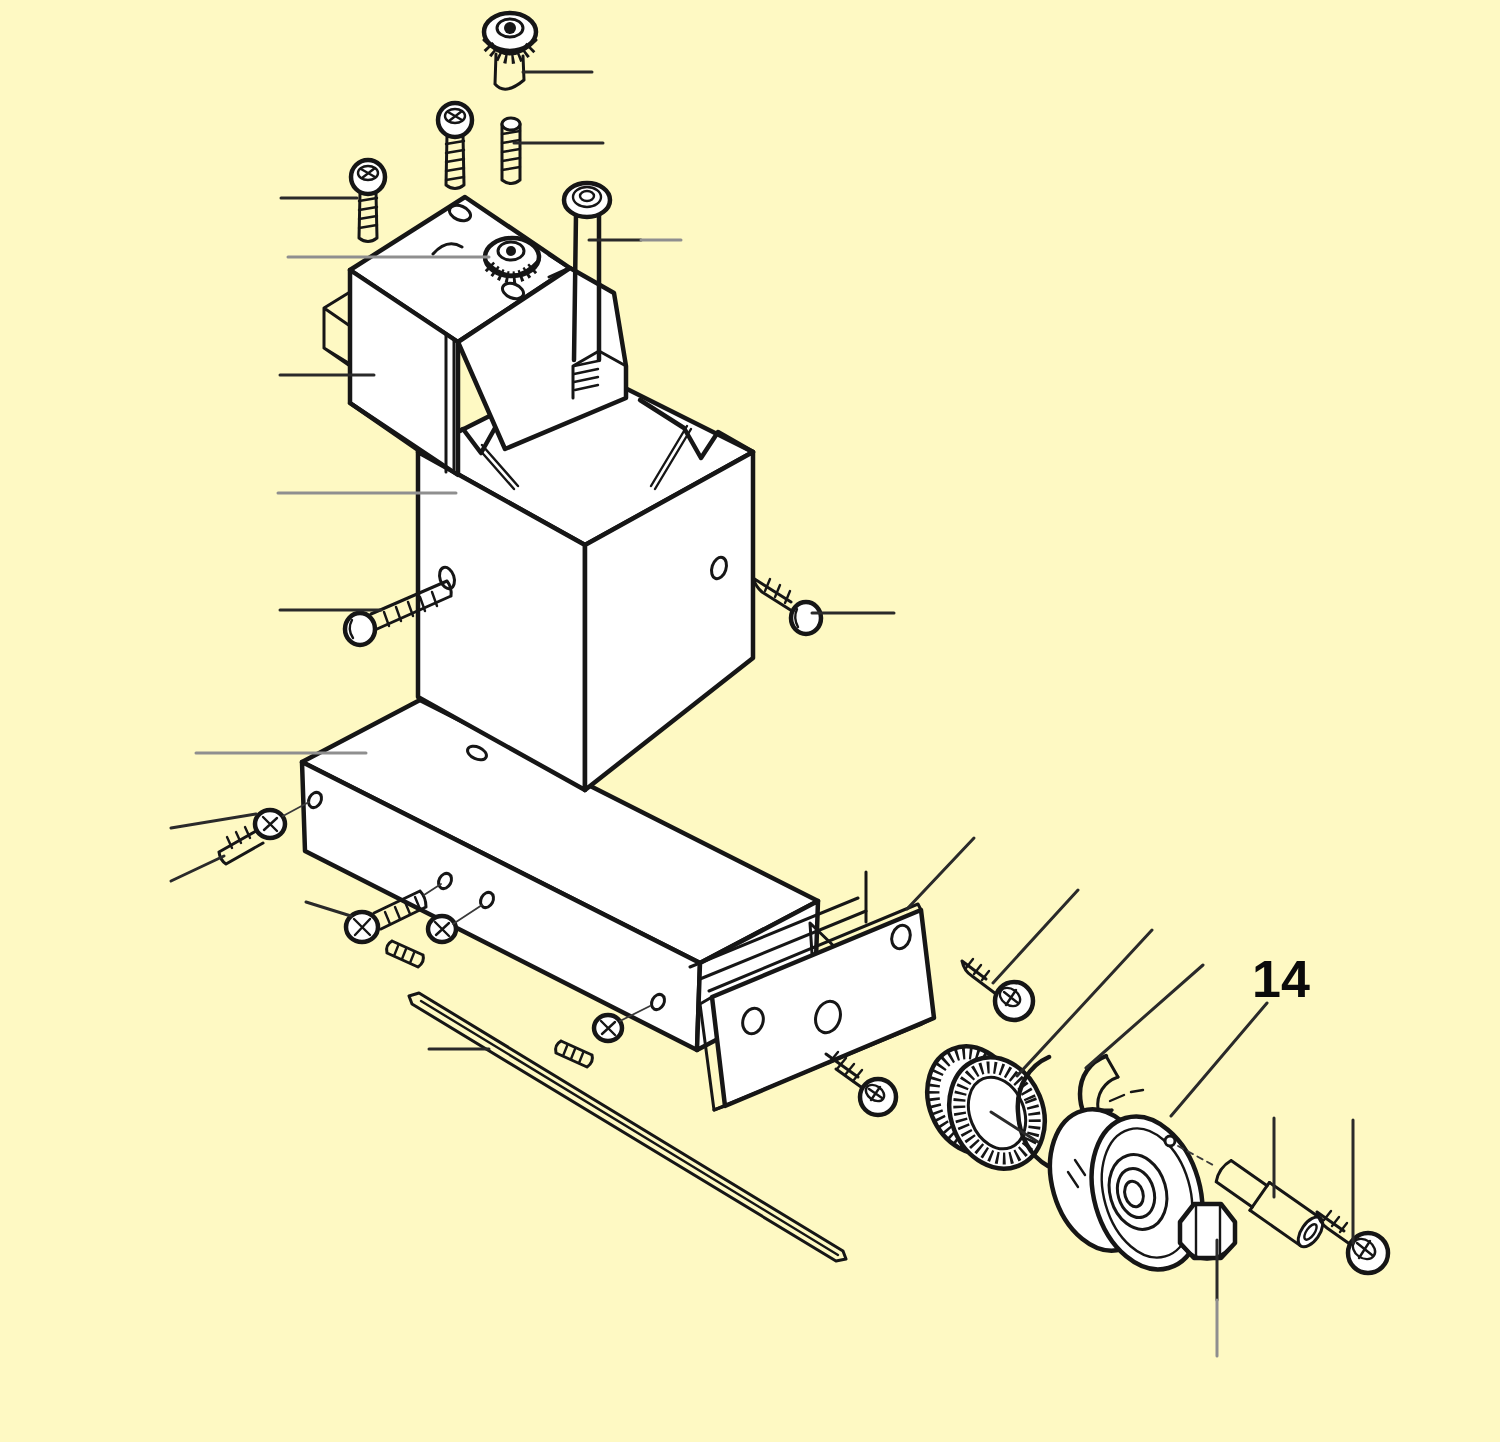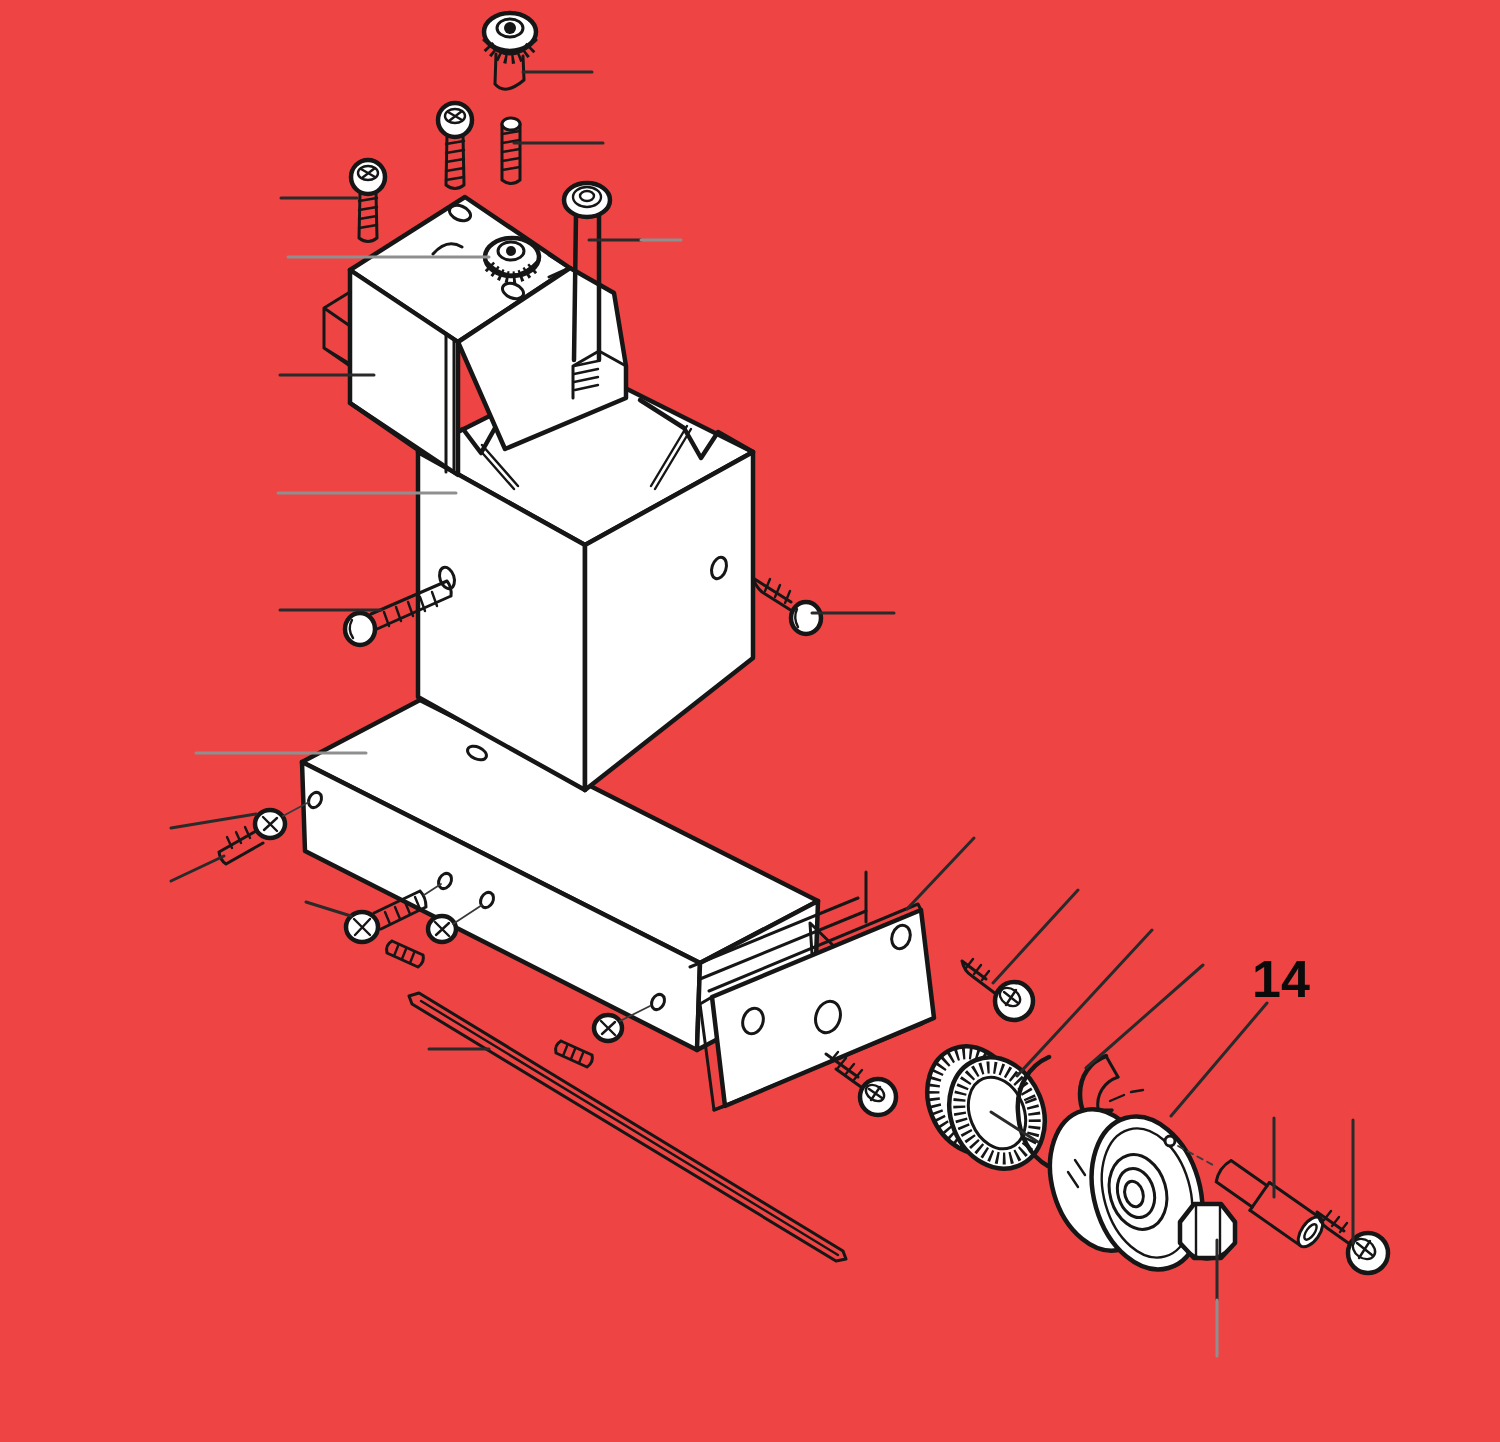--- a/index.html
+++ b/index.html
@@ -1,16 +1,16 @@
 <!DOCTYPE html>
 <html><head>
 <meta charset="utf-8">
 <style>
   html,body{margin:0;padding:0;background:#ffffff;}
-  .stage{position:relative;width:1500px;height:1442px;background:#ef4444;overflow:hidden;
+  .stage{position:relative;width:1500px;height:1442px;background:#fef9c3;overflow:hidden;
          font-family:"Liberation Sans", sans-serif;}
   svg{display:block}
   .ol{fill:#ffffff;stroke:#161616;stroke-width:4.5;stroke-linejoin:round;}
   .ln{fill:none;stroke:#161616;stroke-width:4.5;stroke-linecap:round;stroke-linejoin:round;}
   .tn{fill:none;stroke:#161616;stroke-width:3;stroke-linecap:round;stroke-linejoin:round;}
   .d{fill:none;stroke:#161616;stroke-width:2.4;stroke-linecap:round;}
   .fw{fill:#ffffff;stroke:#161616;stroke-width:3;}
   .leader{fill:none;stroke:#2a2a2a;stroke-width:3;stroke-linecap:round;}
   .lg{stroke:#8f8f8f;}
   .al{fill:none;stroke:#3a3a3a;stroke-width:1.8;stroke-linecap:round;}

